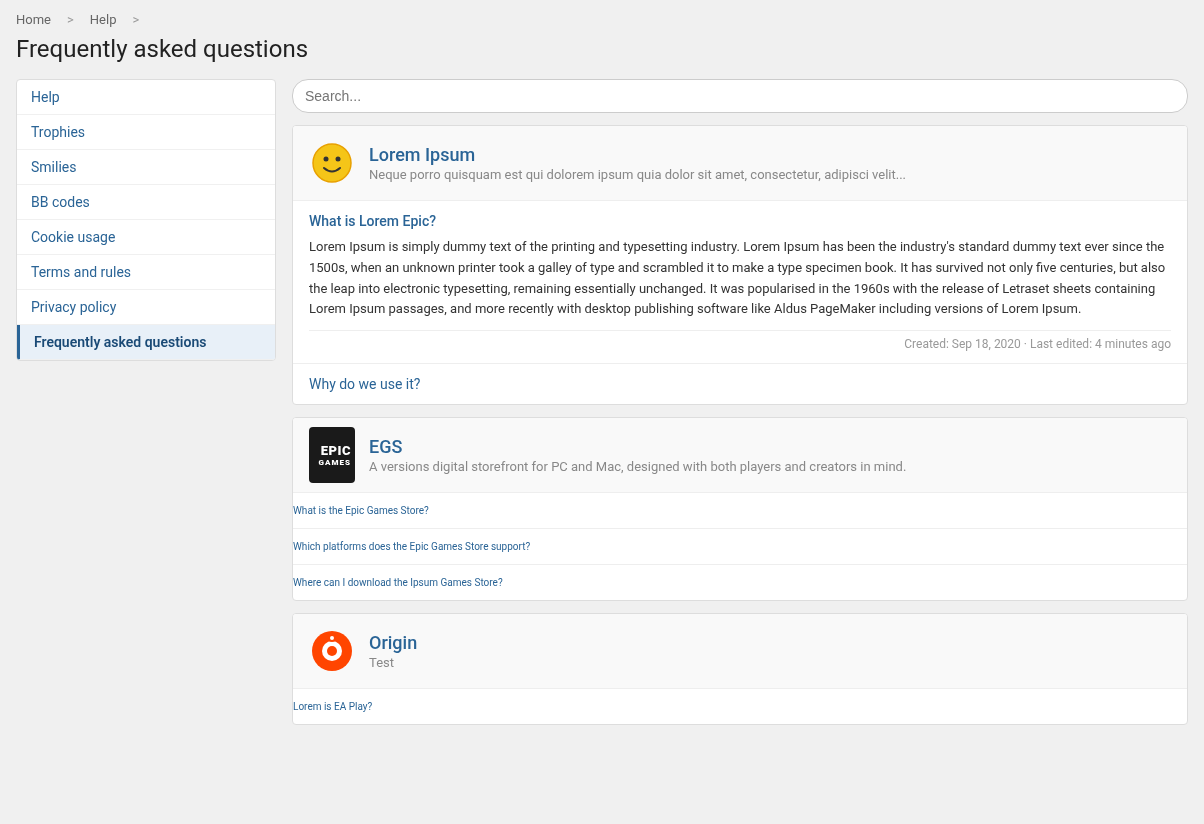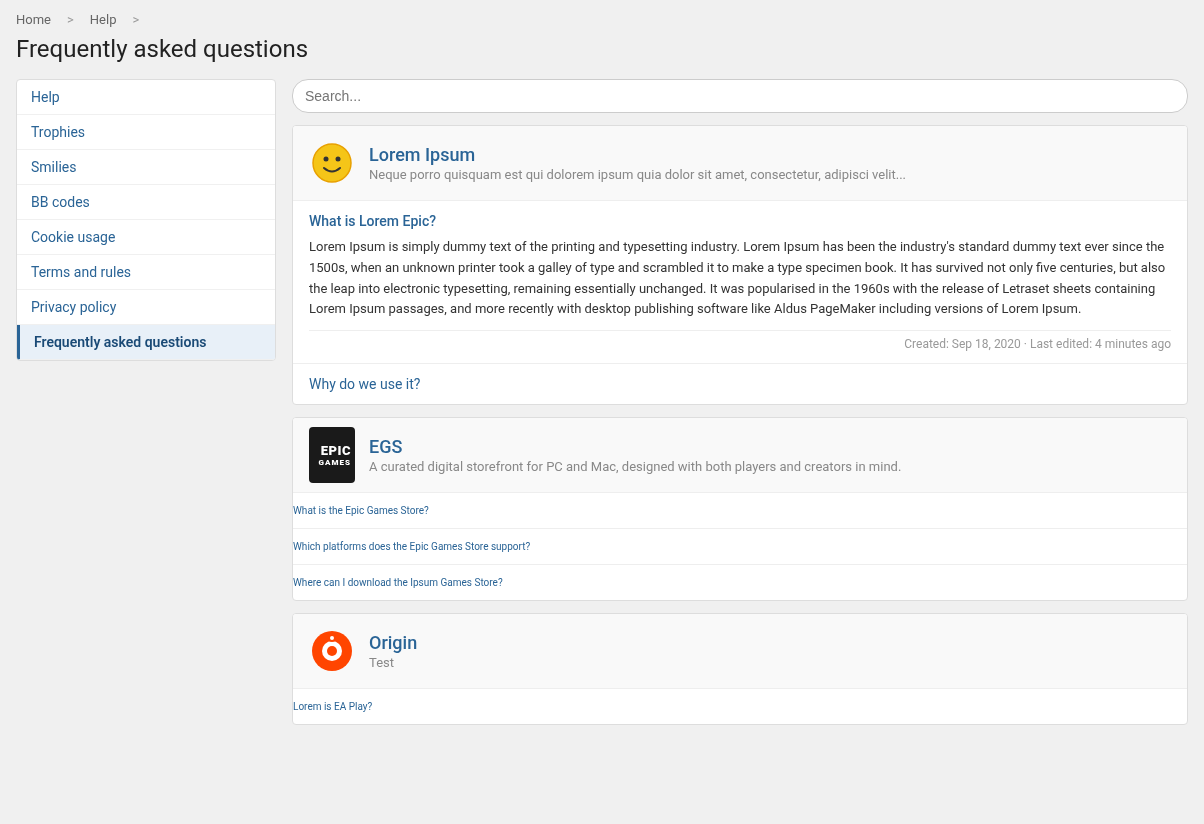--- a/index.html
+++ b/index.html
@@ -254,21 +254,21 @@
         </div><div class="category-block">
           <div class="category-header">
             <div class="category-icon">
               <div class="epic-logo">
         <span class="epic-logo-top" style="color:#fff;font-size:13px;font-weight:900;letter-spacing:0.5px;">EPIC</span>
         <span class="epic-logo-text">GAMES</span>
       </div>
             </div>
             <div class="category-title-area">
               <div class="category-title">EGS</div>
-              <div class="category-desc">A curated digital storefront for PC and Mac, designed with both players and creators in mind.</div>
+              <div class="category-desc">A versions digital storefront for PC and Mac, designed with both players and creators in mind.</div>
             </div>
           </div>
           <div class="faq-item">What is the Epic Games Store?</div>
           <div class="faq-item">Which platforms does the Epic Games Store support?</div>
           <div class="faq-item">Where can I download the Ipsum Games Store?</div>
         </div><div class="category-block">
           <div class="category-header">
             <div class="category-icon">
               <svg class="origin-icon" viewBox="0 0 42 42" xmlns="http://www.w3.org/2000/svg">
         <circle cx="21" cy="21" r="20" fill="#ff4500"></circle>

